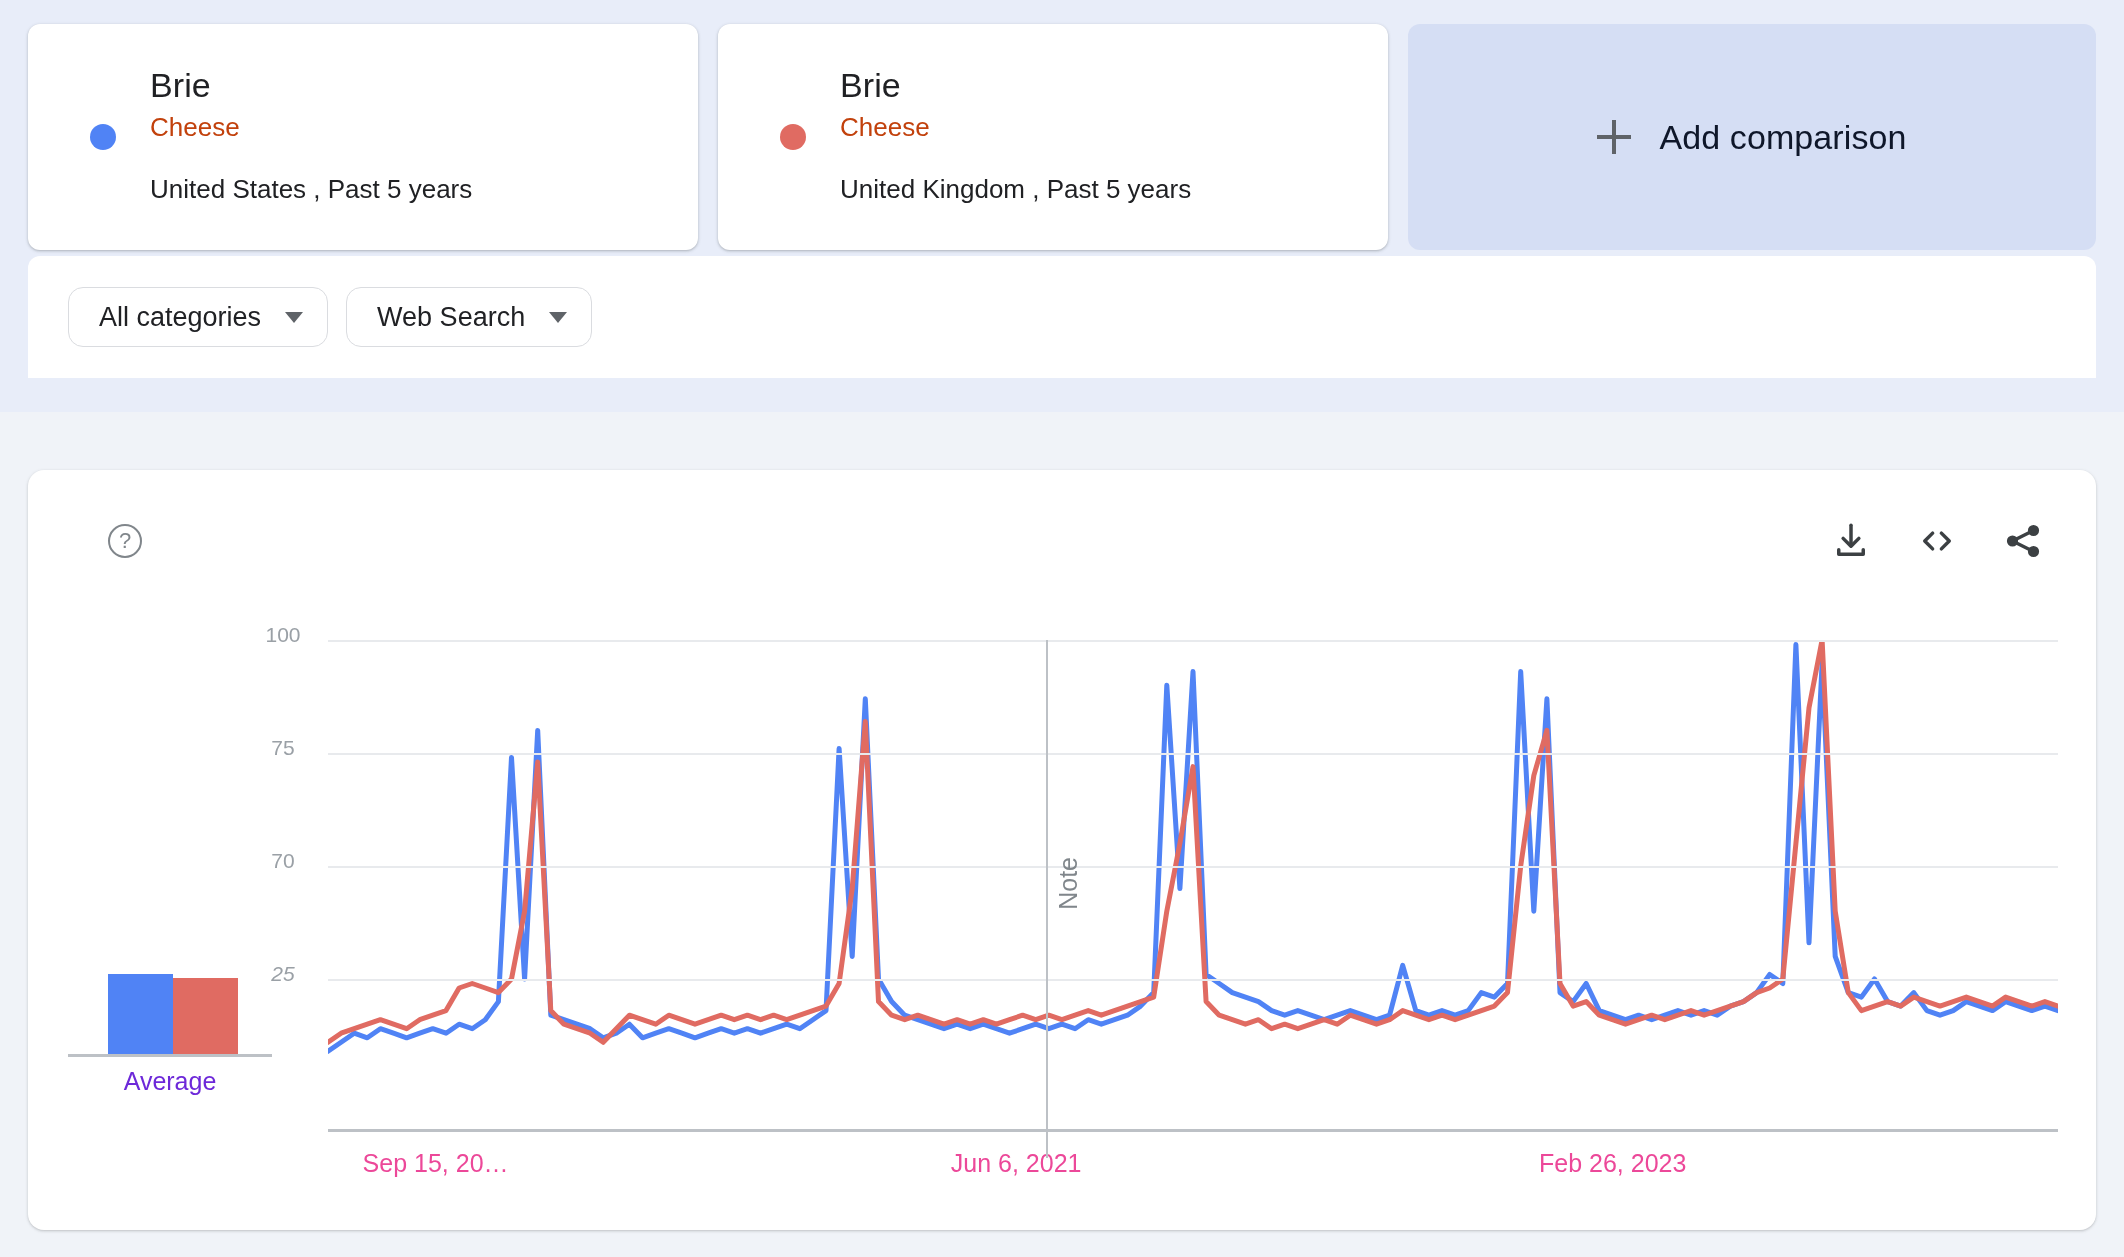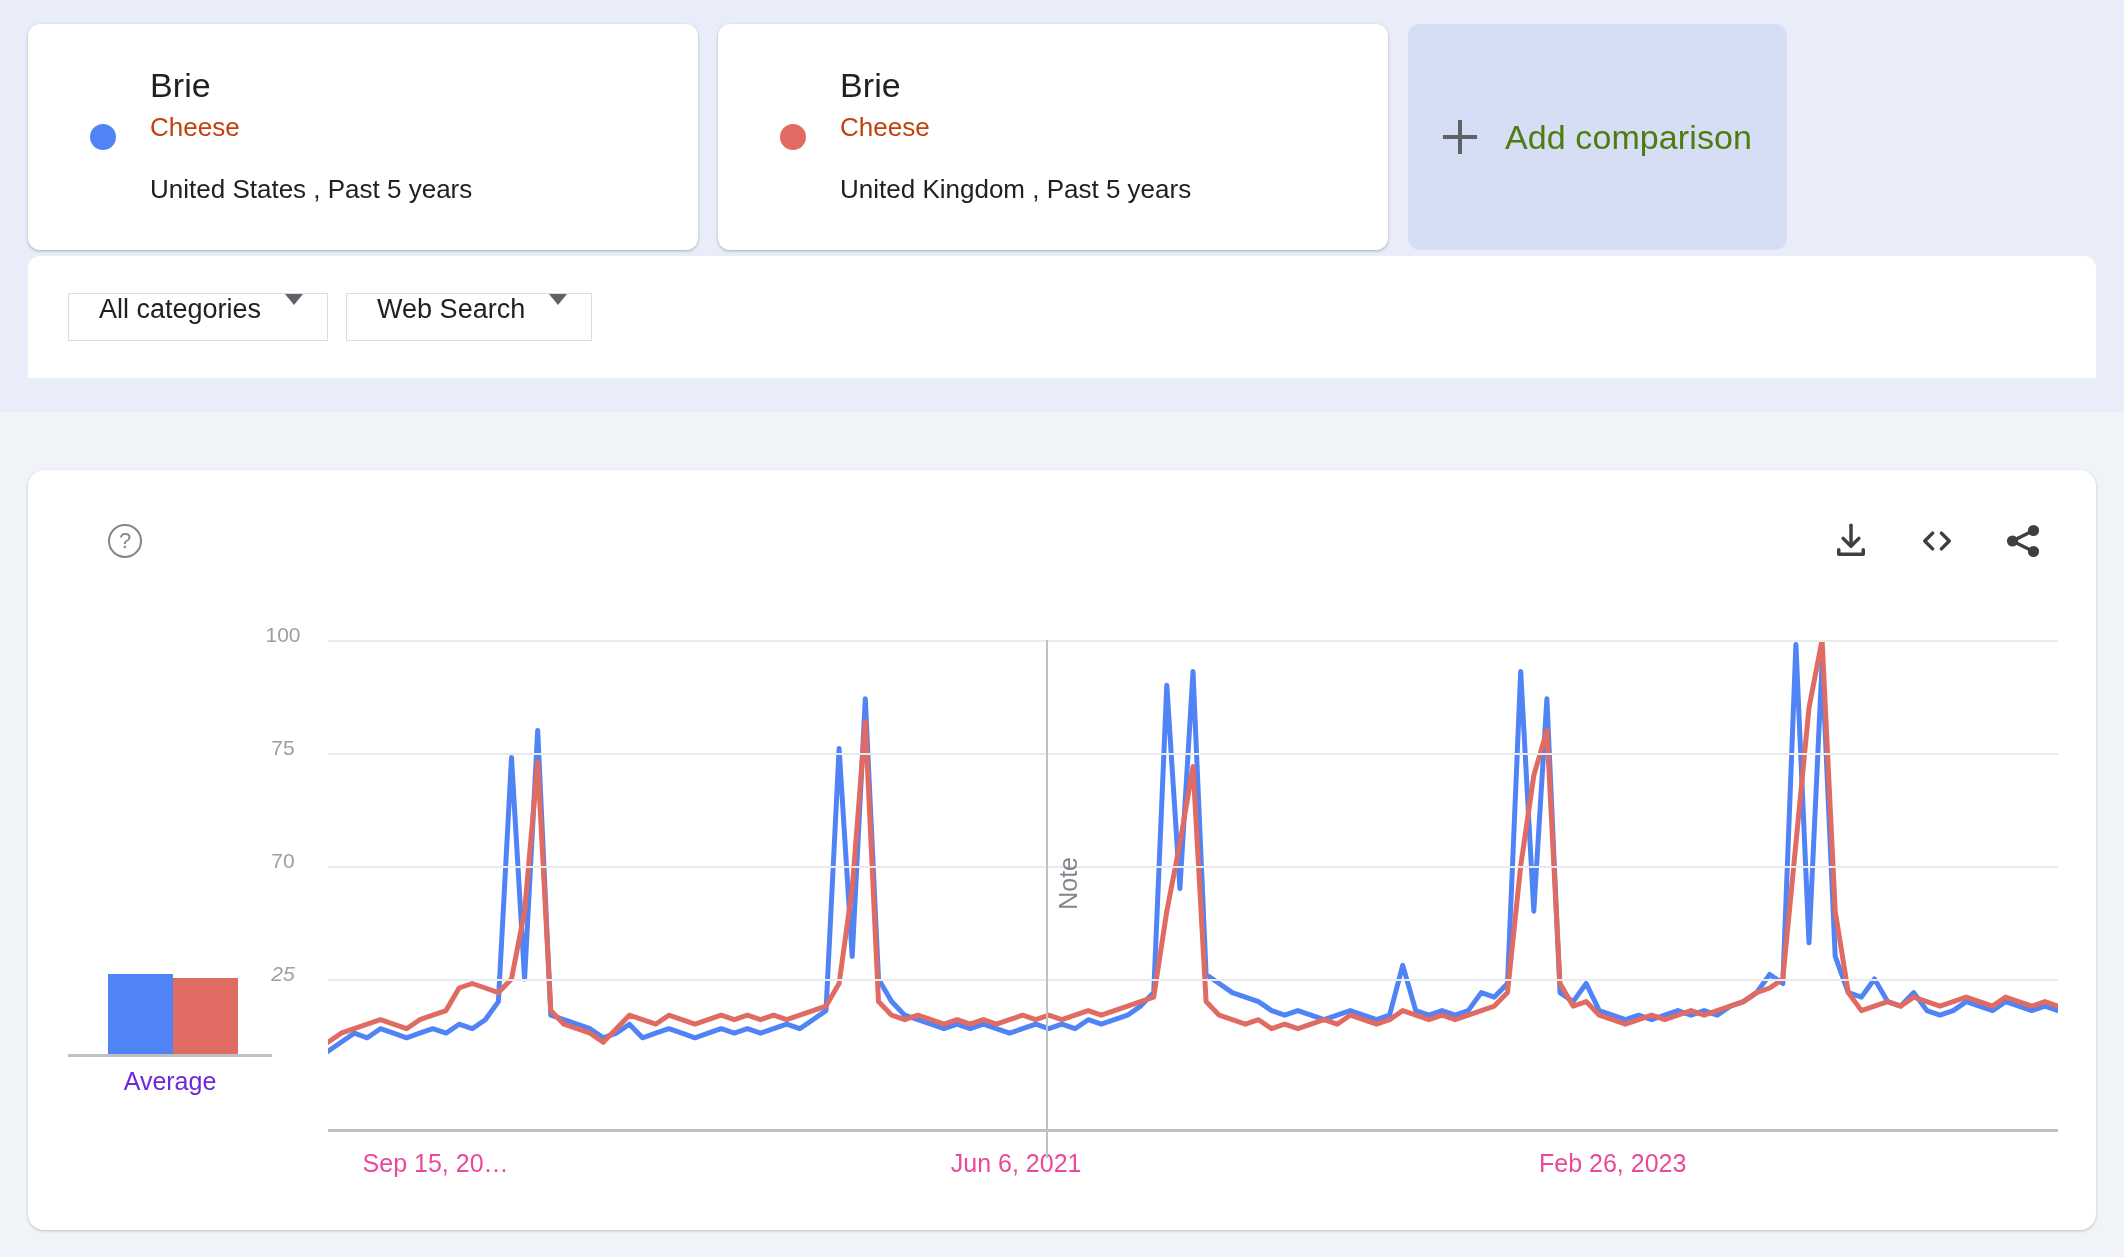--- a/index.html
+++ b/index.html
@@ -13,21 +13,21 @@
 
   
   .top-band {
     position: absolute; left: 0; top: 0; width: 2124px; height: 412px;
     background: #e8edf9;
   }
 
   
   .cards-row {
     position: absolute; left: 28px; top: 24px;
-    width: 1759px; height: 226px;
+    width: 2068px; height: 226px;
     display: flex; gap: 20px;
   }
   .term-card {
     width: 670px; height: 226px;
     background: #ffffff;
     border-radius: 12px;
     box-shadow: 0 1px 2px rgba(60,64,67,.22), 0 1px 3px 1px rgba(60,64,67,.10);
     display: flex; align-items: center;
     padding-left: 62px;
     position: relative;
@@ -53,32 +53,32 @@
     cursor: pointer;
   }
   .plus-icon {
     width: 34px; height: 34px; position: relative; margin-right: 28px;
   }
   .plus-icon::before, .plus-icon::after {
     content: ""; position: absolute; background: #5f6368;
   }
   .plus-icon::before { left: 0; top: 15px; width: 34px; height: 4px; }
   .plus-icon::after  { top: 0; left: 15px; width: 4px; height: 34px; }
-  .add-label { font-size: 34px; color: #4d7c0f; letter-spacing: .1px; }
+  .add-label { font-size: 34px; color: #0f172a; letter-spacing: .1px; }
 
   
   .filter-bar {
     position: absolute; left: 28px; top: 256px;
     width: 2068px; height: 122px;
     background: #ffffff; border-radius: 12px 12px 0 0;
     display: flex; align-items: center; padding-left: 40px; gap: 18px;
   }
   .chip {
-    height: 48px; border: 1px solid #dadce0; border-radius: 0;
-    display: flex; align-items: flex-start; padding: 0 24px 0 30px;
+    height: 60px; border: 1px solid #dadce0; border-radius: 15px;
+    display: flex; align-items: center; padding: 0 24px 0 30px;
     background: #fff; cursor: pointer;
   }
   .chip-label { font-size: 27px; color: #202124; }
   .caret {
     width: 0; height: 0; margin-left: 24px;
     border-left: 9px solid transparent; border-right: 9px solid transparent;
     border-top: 11px solid #5f6368;
   }
 
   

